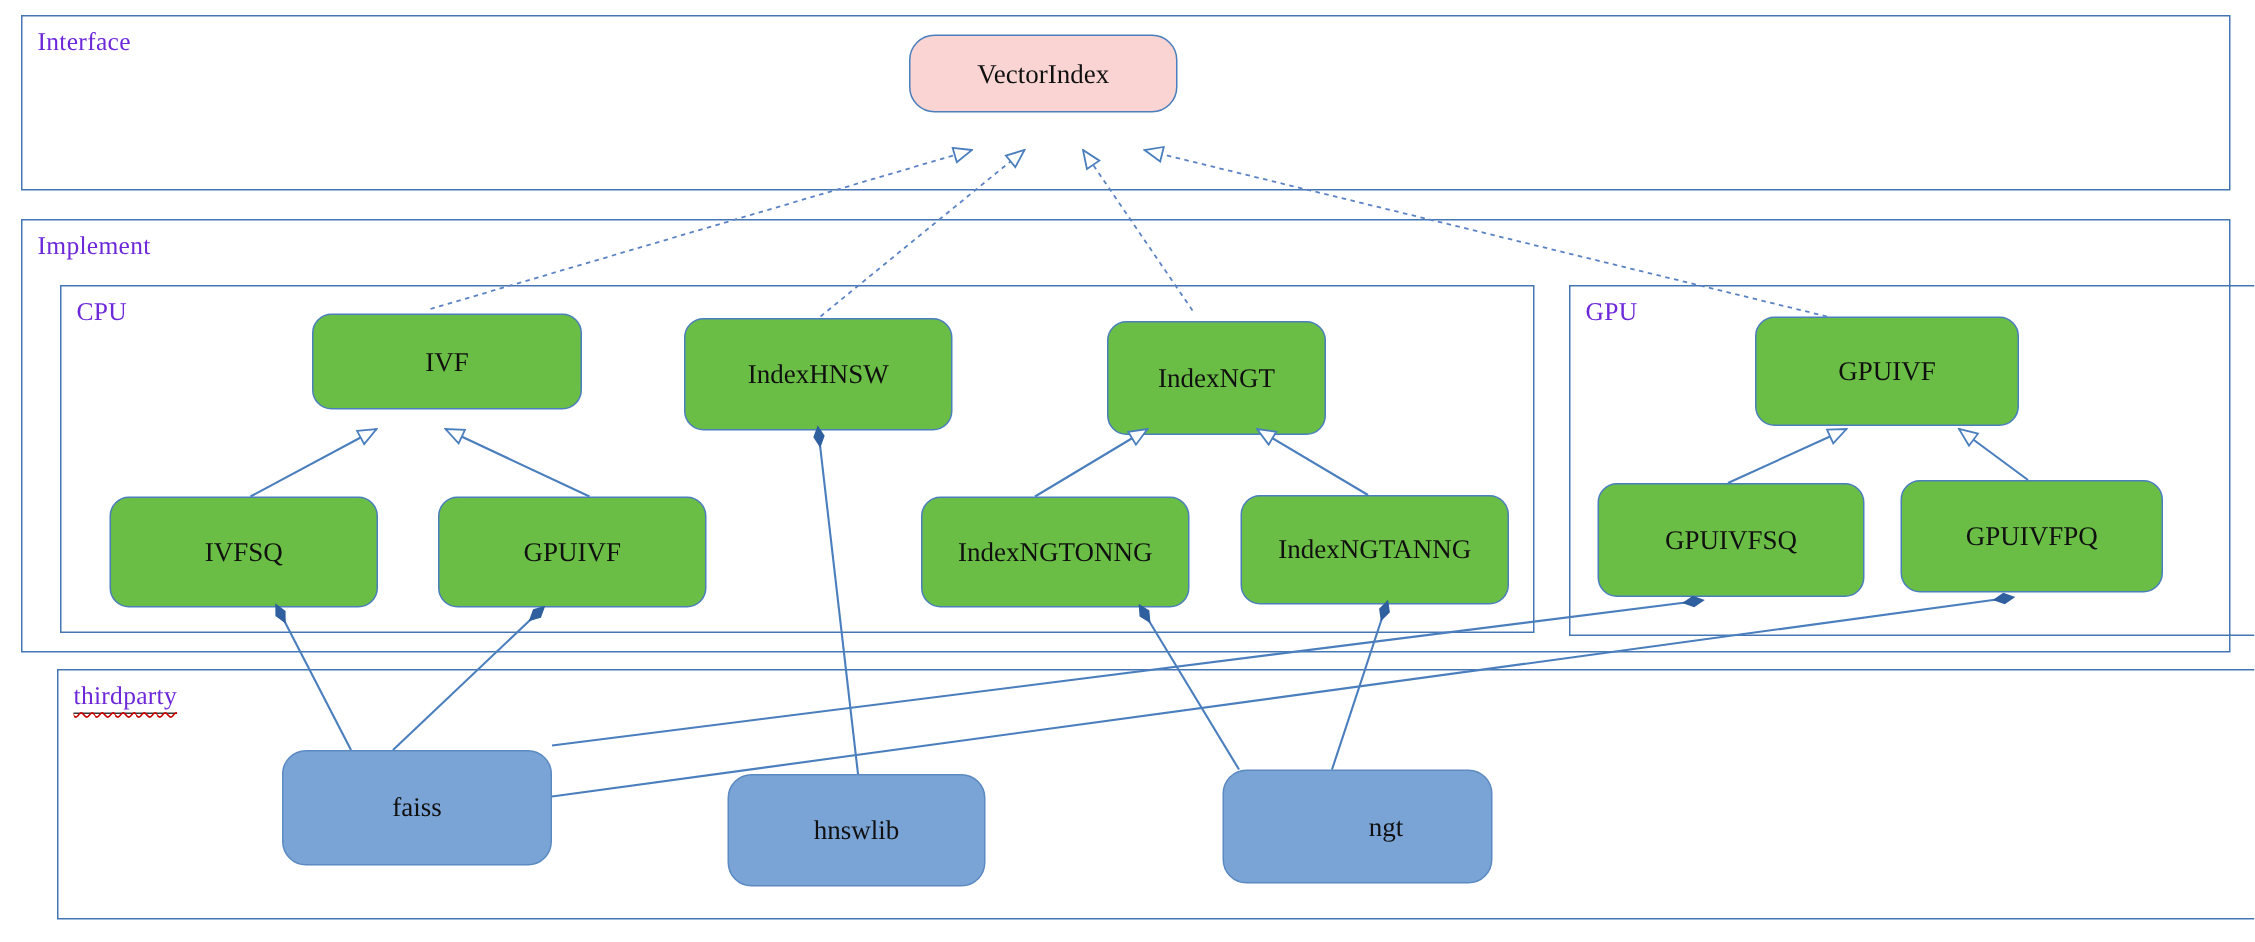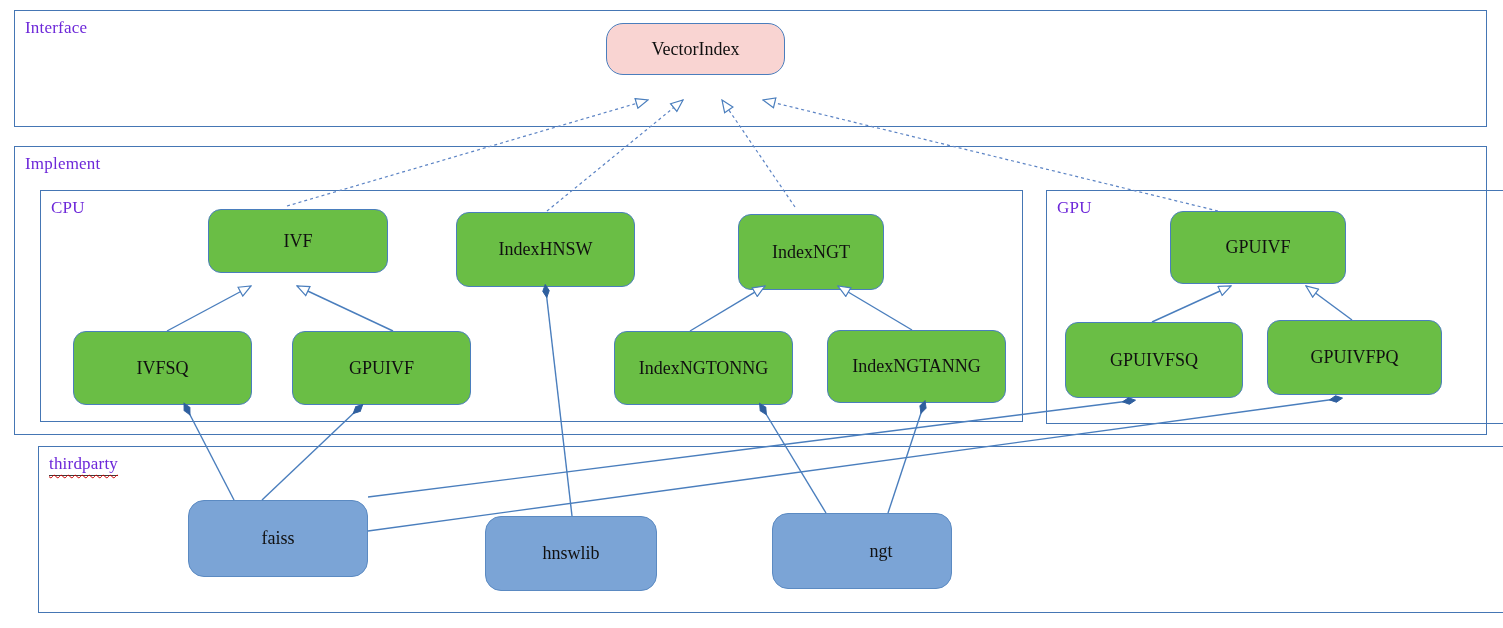--- a/index.html
+++ b/index.html
@@ -124,21 +124,21 @@
   </div>
 
   <div class="node blue" style="left:188px;top:500px;width:180px;height:77px;">
     <span>faiss</span>
   </div>
 
   <div class="node blue" style="left:485px;top:516px;width:172px;height:75px;">
     <span>hnswlib</span>
   </div>
 
-  <div class="node blue" style="left:772px;top:513px;width:180px;height:76px;padding-left:38px;">
+  <div class="node blue" style="left:815px;top:513px;width:180px;height:76px;padding-left:38px;">
     <span>ngt</span>
   </div>
 
   <svg id="wires" width="1503" height="628" viewBox="0 0 1503 628">
     <defs>
       <marker id="tri" viewBox="0 0 14 12" refX="13" refY="6" markerWidth="14" markerHeight="12" orient="auto" markerUnits="userSpaceOnUse">
         <path d="M1,1 L13,6 L1,11 Z" fill="#ffffff" stroke="#4a7ebd" stroke-width="1.2"></path>
       </marker>
       <marker id="dia" viewBox="0 0 16 10" refX="8" refY="5" markerWidth="15" markerHeight="10" orient="auto-start-reverse" markerUnits="userSpaceOnUse">
         <path d="M1,5 L8,1.5 L15,5 L8,8.5 Z" fill="#2f5f9e" stroke="#2f5f9e"></path>

